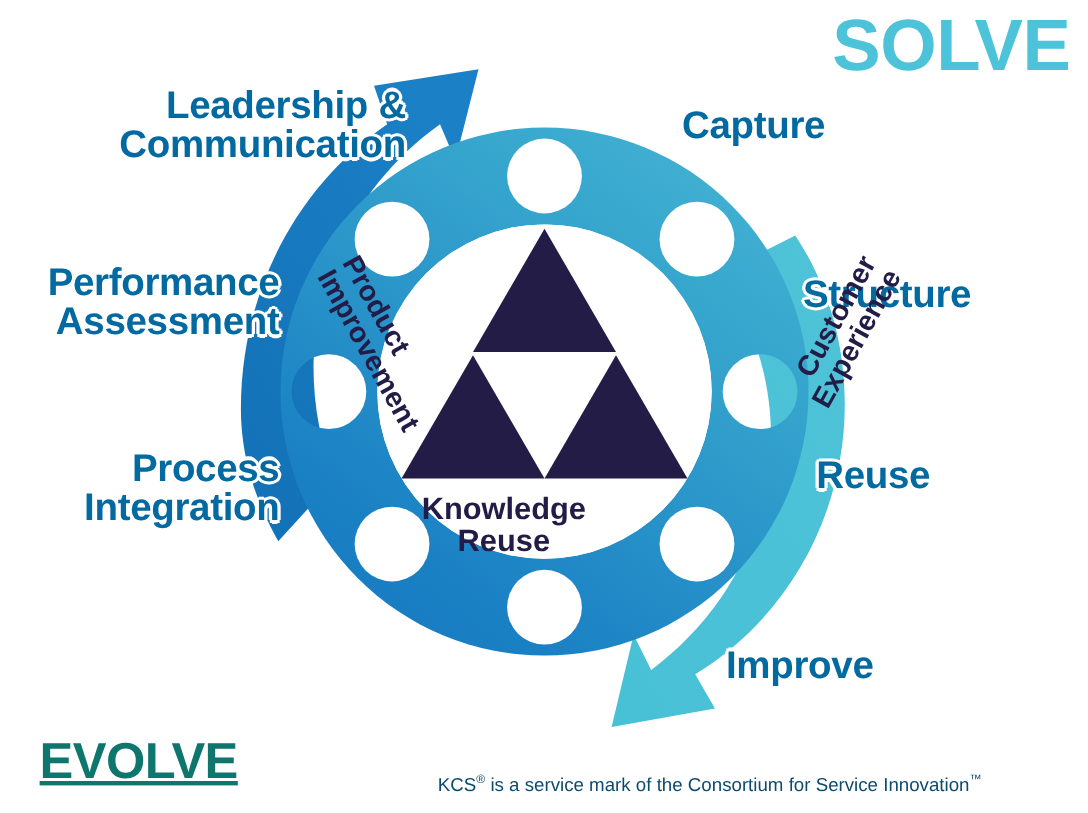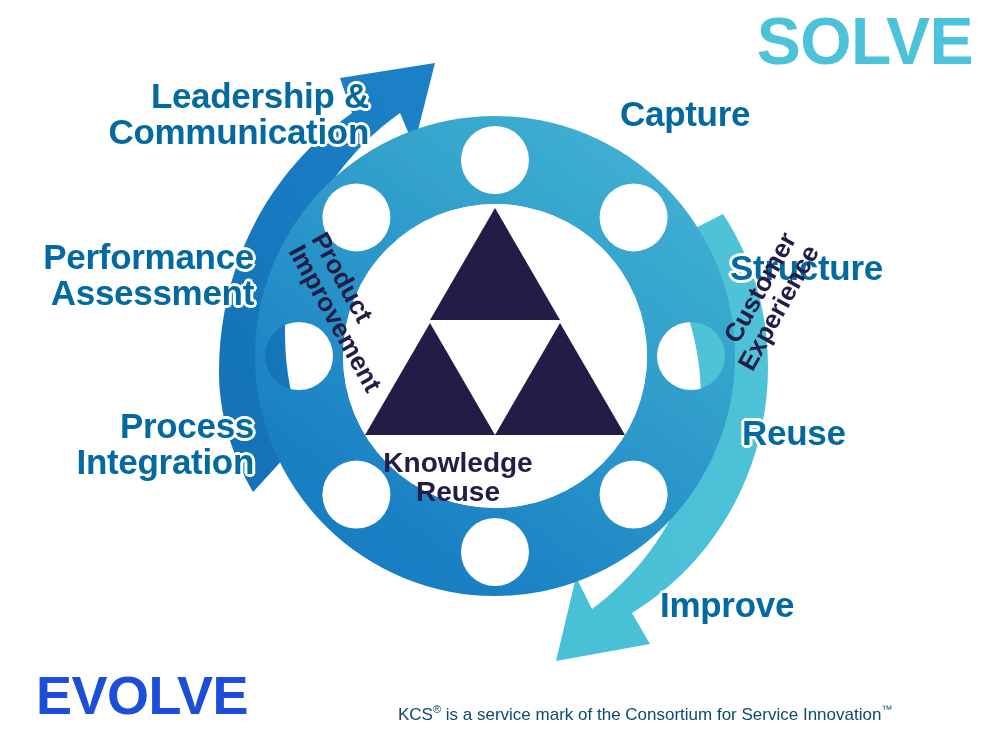--- a/index.html
+++ b/index.html
@@ -38,22 +38,23 @@
   }
   #solve-word {
     right: 16px;
     top: 8px;
     font-size: 66px;
     color: #4cc3d9;
   }
   #evolve-word {
     left: 36px;
     top: 668px;
-    font-size: 54px;
-    color: #1d4ed8;
+    font-size: 46px;
+    color: #0f766e;
+    text-decoration: underline;
   }
 
   
   .spoke-label {
     position: absolute;
     font-weight: bold;
     color: #0369a1;
     line-height: 1.02;
     white-space: nowrap;
     font-size: 35px;

